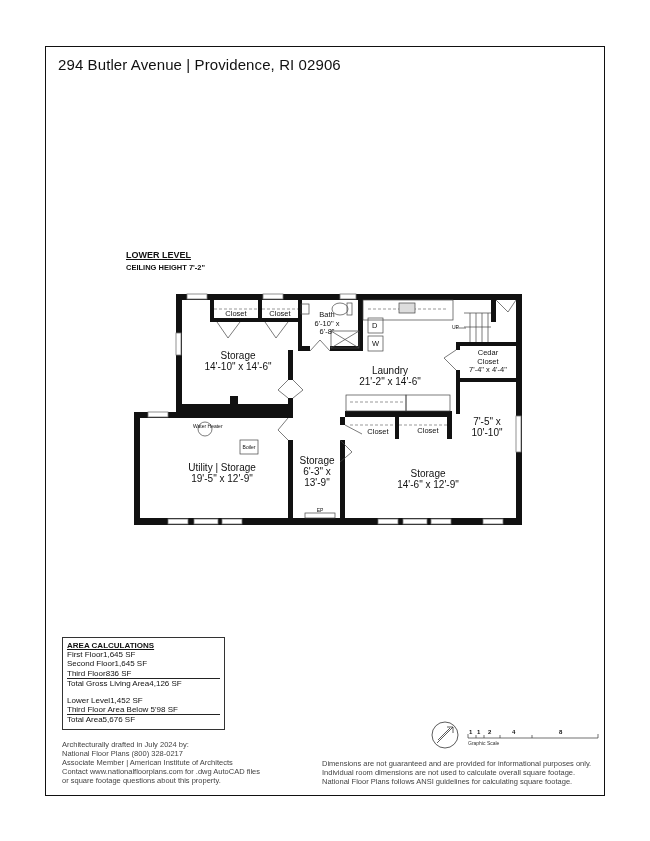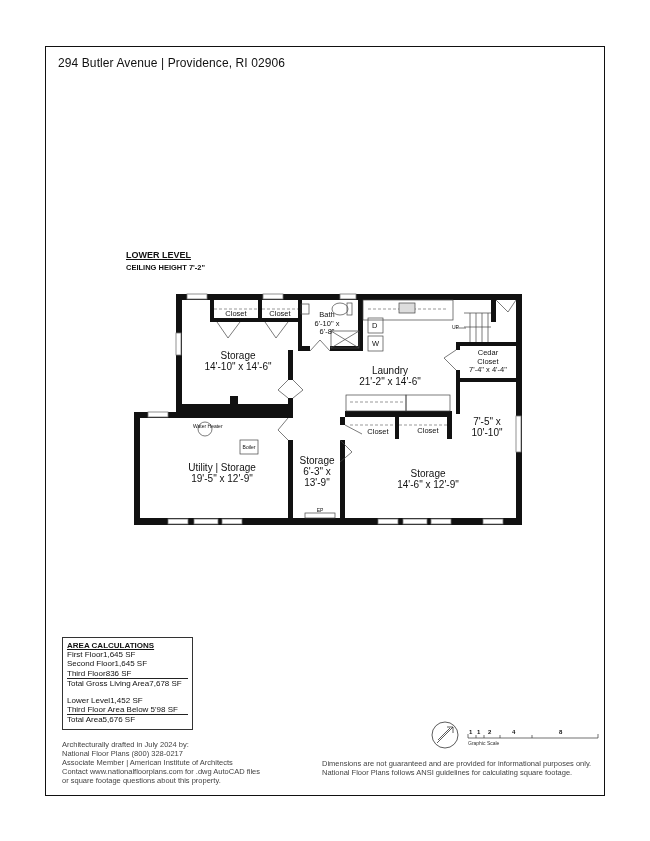--- a/index.html
+++ b/index.html
@@ -1,25 +1,25 @@
 <!DOCTYPE html>
 <html><head>
 <meta charset="utf-8">
 <style>
   html, body { margin:0; padding:0; background:#ffffff; }
   body { width:650px; height:841px; position:relative; overflow:hidden; font-family:"Liberation Sans", "DejaVu Sans", sans-serif; color:#111; }
   .frame { position:absolute; left:45px; top:46px; width:560px; height:750px; border:1.5px solid #111; box-sizing:border-box; }
-  .title { position:absolute; left:58px; top:56px; font-size:12px; font-weight:normal; color:#111; letter-spacing:0.1px; }
+  .title { position:absolute; left:58px; top:56px; font-size:15px; font-weight:normal; color:#111; letter-spacing:0.1px; }
   .level-label { position:absolute; left:126px; top:250px; font-size:9px; font-weight:bold; text-decoration:underline; }
   .ceiling { position:absolute; left:126px; top:263px; font-size:7.5px; font-weight:bold; }
   .plan { position:absolute; left:0; top:0; width:650px; height:841px; }
   .room-label { position:absolute; text-align:center; font-size:10px; line-height:11px; color:#111; white-space:nowrap; }
   .room-label.small { font-size:7.5px; line-height:8.5px; }
   .room-label.tiny { font-size:5px; line-height:5.5px; }
-  .area-box { position:absolute; left:62px; top:637px; width:131px; height:93px; border:1px solid #333; box-sizing:border-box; padding:3px 4px; font-size:8px; line-height:9.2px; }
+  .area-box { position:absolute; left:62px; top:637px; width:163px; height:93px; border:1px solid #333; box-sizing:border-box; padding:3px 4px; font-size:8px; line-height:9.2px; }
   .area-box .hdr { font-weight:bold; text-decoration:underline; }
   .area-row { display:flex; justify-content:flex-start; }
   .area-row.ul { border-bottom:1px solid #222; }
   .area-row.gap { margin-top:8px; }
   .credits { position:absolute; left:62px; top:740px; font-size:7.5px; line-height:9px; color:#444; }
   .disclaimer { position:absolute; left:322px; top:759px; font-size:7.5px; line-height:9px; color:#444; }
   .scale { position:absolute; left:430px; top:718px; width:170px; height:34px; }
   .scale-label { position:absolute; left:468px; top:740px; font-size:5px; color:#333; }
   .tick-label { position:absolute; font-size:6px; font-weight:bold; top:729px; }
 </style>
@@ -211,21 +211,21 @@
   <div class="area-row">
     <span>Second Floor</span>
     <span>1,645 SF</span>
   </div>
   <div class="area-row ul">
     <span>Third Floor</span>
     <span>836 SF</span>
   </div>
   <div class="area-row">
     <span>Total Gross Living Area</span>
-    <span>7,678 SF</span>
+    <span>4,126 SF</span>
   </div>
   <div class="area-row gap">
     <span>Lower Level</span>
     <span>1,452 SF</span>
   </div>
   <div class="area-row ul">
     <span>Third Floor Area Below 5'</span>
     <span>98 SF</span>
   </div>
   <div class="area-row">
@@ -261,14 +261,15 @@
 </svg>
 <div class="tick-label" style="left:469px;">1</div>
 <div class="tick-label" style="left:477px;">1</div>
 <div class="tick-label" style="left:488px;">2</div>
 <div class="tick-label" style="left:512px;">4</div>
 <div class="tick-label" style="left:559px;">8</div>
 <div class="scale-label">Graphic Scale</div>
 
 <div class="disclaimer">
   <div>Dimensions are not guaranteed and are provided for informational purposes only.</div>
+  <div>Individual room dimensions are not used to calculate overall square footage.</div>
   <div>National Floor Plans follows ANSI guidelines for calculating square footage.</div>
 </div>
 
 </body></html>

